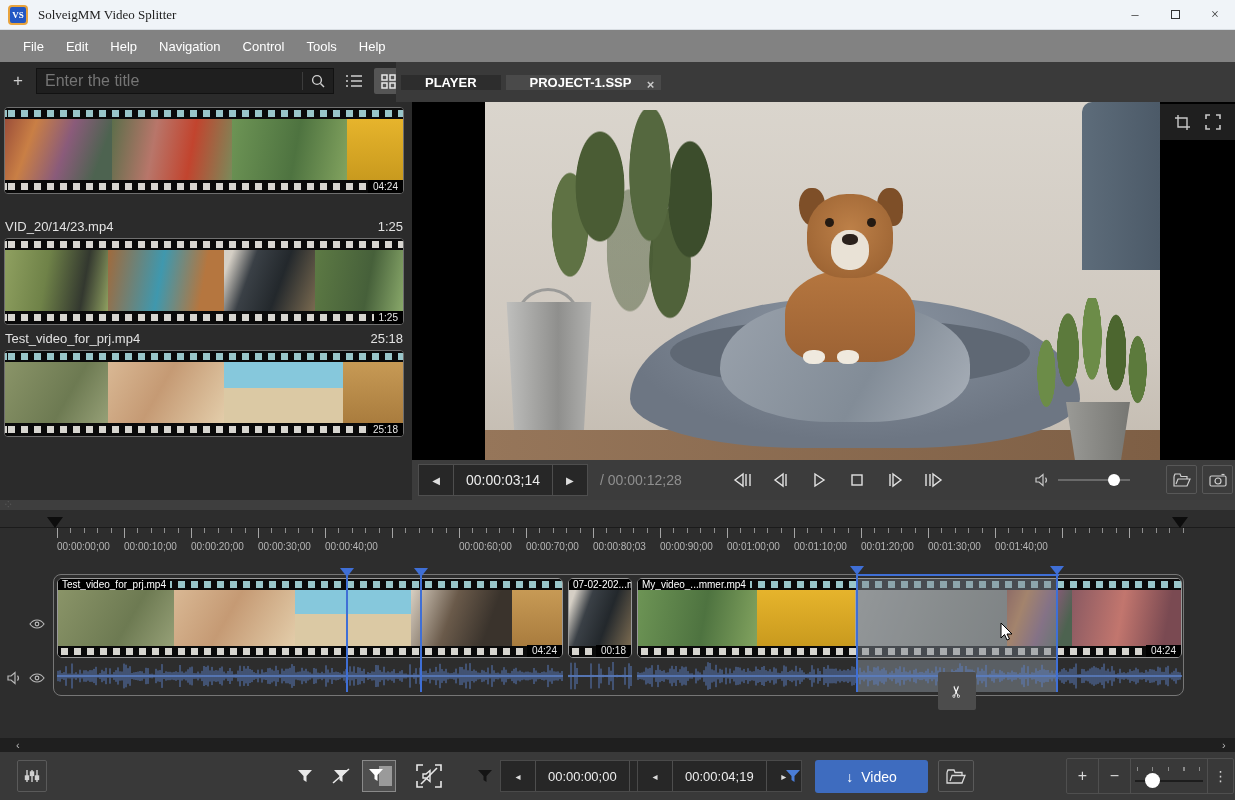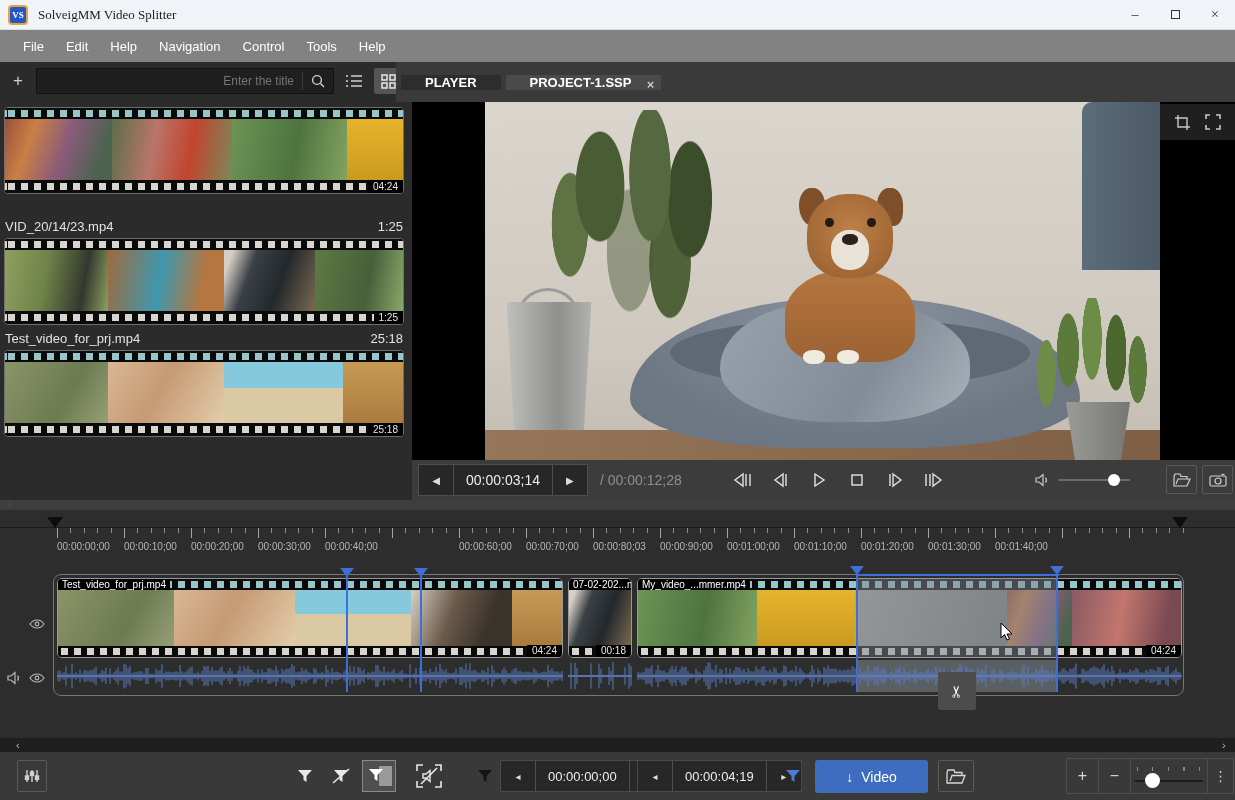--- a/index.html
+++ b/index.html
@@ -18,21 +18,21 @@
 
   
   #menubar { left:0; top:30px; width:1235px; height:32px; background:#828282; display:flex; padding-left:12px; gap:0; }
   .menuitem { color:#fff; font-size:13px; padding:0 11px; height:32px; display:flex; align-items:center; }
 
   
   #leftpanel { left:0; top:62px; width:412px; height:438px; background:#2b2b2b; }
   #libtoolbar { position:absolute; left:0; top:0; width:412px; height:38px; display:flex; align-items:center; }
   #addbtn { width:26px; height:26px; margin-left:5px; color:#cfcfcf; font-size:17px; display:flex; align-items:center; justify-content:center; }
   #searchbox { width:298px; height:26px; margin-left:5px; background:#1f1f1f; border:1px solid #121212; display:flex; align-items:center; }
-  #searchinput { flex:1; background:transparent; border:none; outline:none; color:#8b5cf6; font-size:12px; padding:0 8px; height:24px; font-family:"Liberation Sans", sans-serif;text-align:right; }
+  #searchinput { flex:1; background:transparent; border:none; outline:none; color:#8b5cf6; font-size:16px; padding:0 8px; height:24px; font-family:"Liberation Sans", sans-serif; }
   #searchdivider { width:1px; height:18px; background:#3c3c3c; }
   #searchicon { width:30px; display:flex; align-items:center; justify-content:center; }
   .viewbtn { width:28px; height:26px; margin-left:6px; display:flex; align-items:center; justify-content:center; border-radius:2px; }
   .viewbtn.active { background:#555; }
   #collapsearrow { position:absolute; right:2px; top:0px; color:#8a8a8a; font-size:9px; }
 
   .libitem { position:absolute; left:4px; width:400px; }
   .libhead { display:flex; justify-content:space-between; color:#e2e2e2; font-size:13px; padding:0 1px 4px 1px; }
   .filmstrip { position:relative; height:87px; background:#0a0a0a; border:1px solid #6f6f6f; border-radius:4px; overflow:hidden; }
   .sprockets { position:relative; height:11px; background-color:#0a0a0a; background-image:repeating-linear-gradient(90deg, rgba(232,230,224,.92) 0 7px, rgba(0,0,0,0) 7px 13px); background-size:100% 7px; background-position:3px center; background-repeat:repeat-x; }

